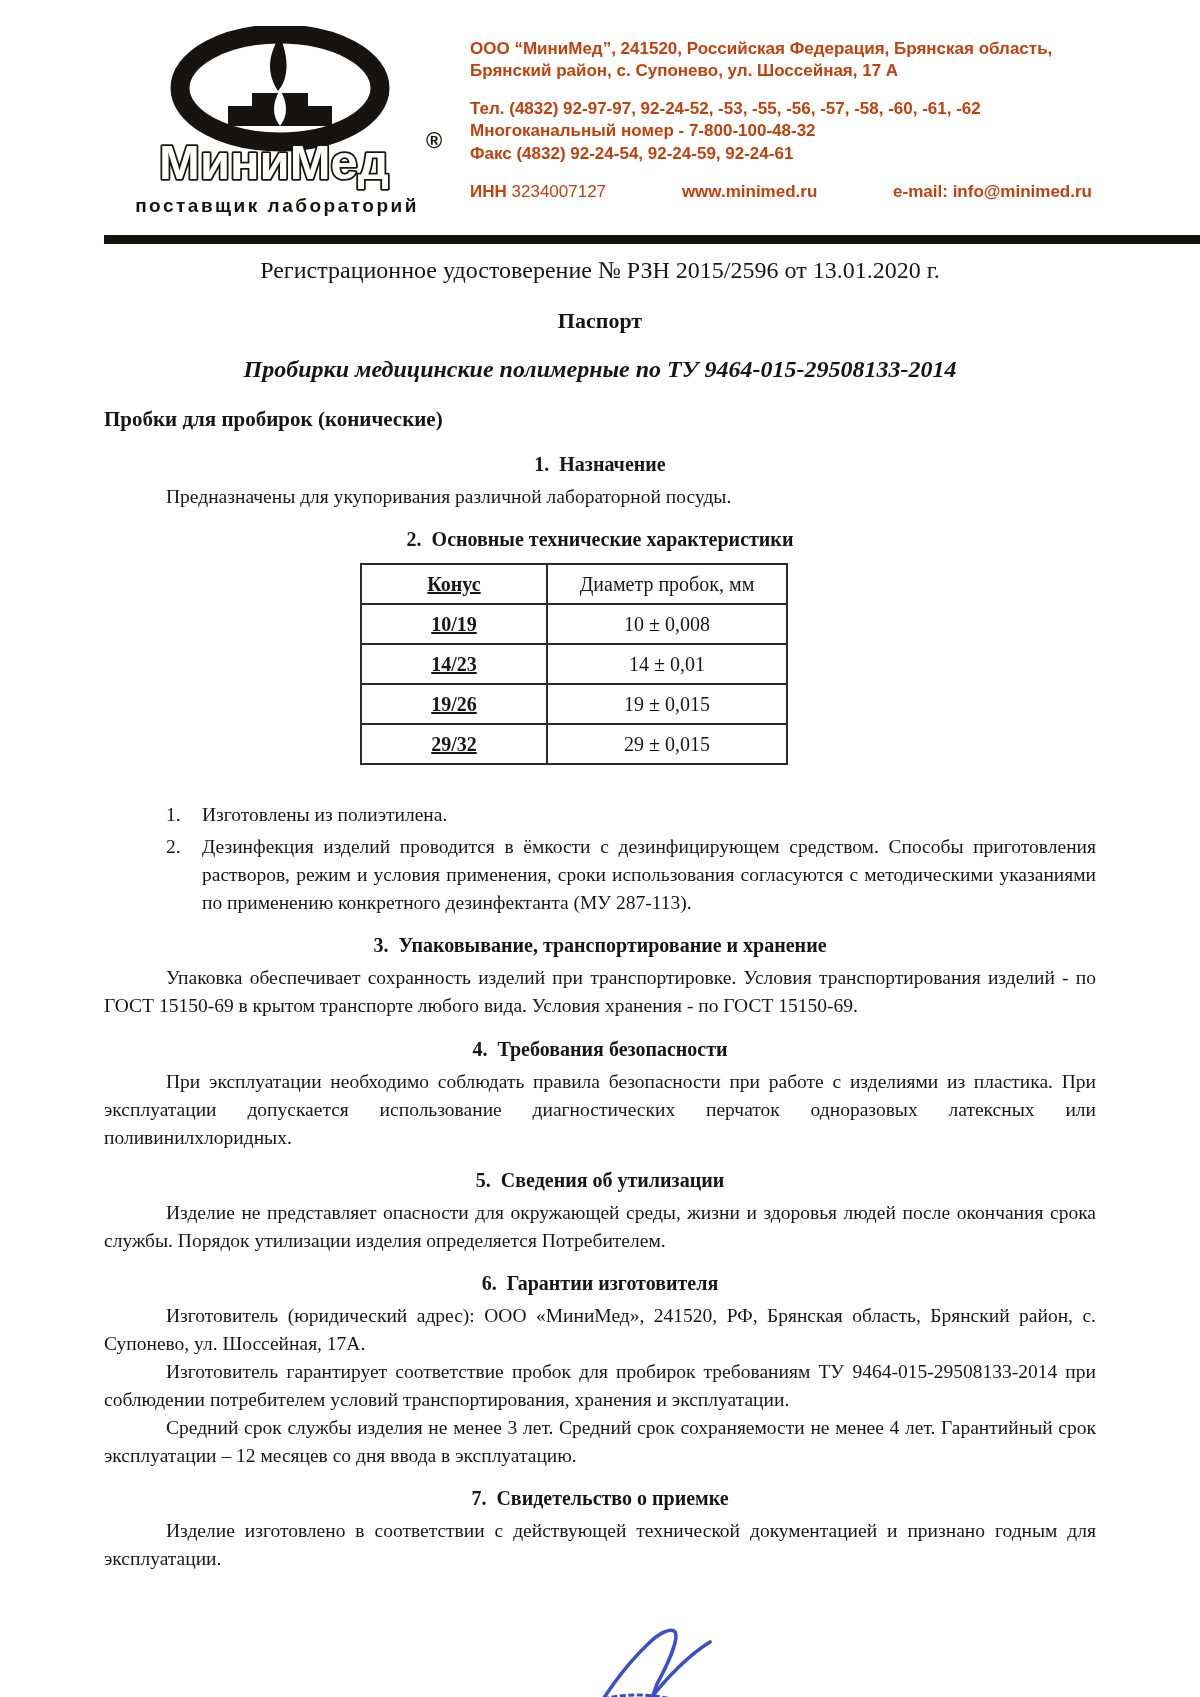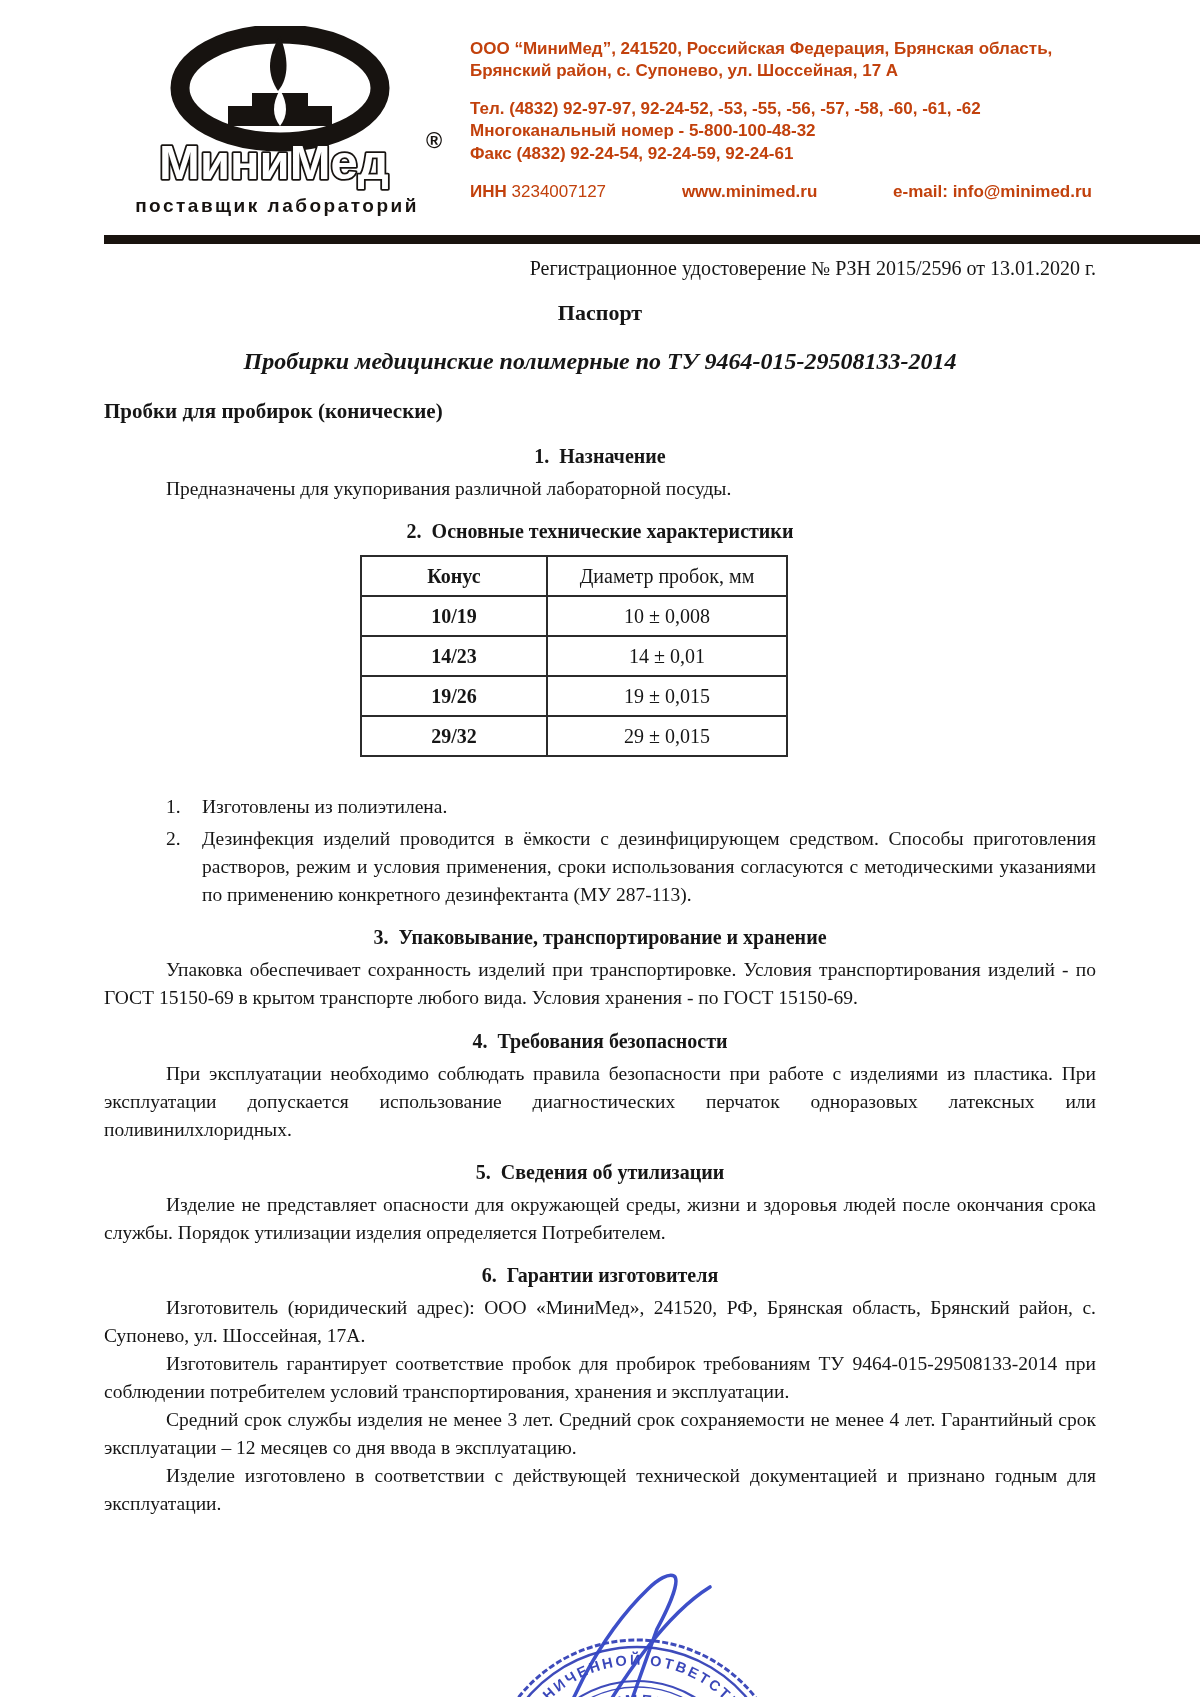--- a/index.html
+++ b/index.html
@@ -16,35 +16,35 @@
     font-family:"Liberation Sans",sans-serif;font-weight:bold;
     font-size:17px;line-height:1.32;color:#c2410c;
   }
   .contact .line{margin:0;}
   .addr-block{margin-bottom:15px;}
   .inn-row{display:flex;justify-content:space-between;margin-top:16px;padding-right:4px;}
   .inn-label{font-weight:bold;}
   .inn-value{font-weight:normal;}
   .divider{height:9px;background:#19130e;margin:8px -104px 0 0;}
   
-  .reg-line{text-align:right;font-size:20px;margin-top:13px;}
+  .reg-line{text-align:center;font-size:24px;margin-top:13px;}
   .doc-title{text-align:center;font-weight:bold;font-size:22px;margin-top:15px;}
   .doc-subtitle{text-align:center;font-weight:bold;font-style:italic;font-size:24px;margin-top:12px;}
   .product-title{text-align:left;font-weight:bold;font-size:21px;margin-top:15px;}
   .sec-h{text-align:center;font-weight:bold;font-size:20px;margin:17px 0 7px 0;white-space:pre-wrap;}
   .para{margin:0;text-align:justify;line-height:1.44;}
   .indent{text-indent:62px;}
   
   .spec-table{border-collapse:collapse;margin:12px 0 0 256px;font-size:20px;}
   .spec-table th,.spec-table td{
     border:2px solid #2b2b2b;text-align:center;vertical-align:middle;
     height:36px;padding:1px 8px;
   }
   .spec-table th{font-weight:bold;}
-  .spec-table .c1{width:168px;font-weight:bold;}
+  .spec-table .c1{width:168px;font-weight:bold;text-decoration:underline;}
   .spec-table .c2{width:222px;font-weight:normal;}
   
   .num-list{margin-top:36px;padding-left:62px;}
   .li{display:flex;line-height:1.44;}
   .li + .li{margin-top:4px;}
   .li .marker{flex:0 0 36px;}
   .li .txt{flex:1;text-align:justify;}
   
   .sig-row{position:relative;height:430px;margin-top:58px;}
   .stamp-wrap{position:absolute;left:338px;top:-26px;width:390px;height:440px;}
@@ -72,21 +72,21 @@
         <text x="173" y="186" text-anchor="middle" font-family="Liberation Sans, sans-serif" font-weight="bold" font-size="19" letter-spacing="2.5" fill="#171310">поставщик  лабораторий</text>
       </svg>
     </div>
 
     <div class="contact">
       <div class="addr-block">
         <p class="line">ООО “МиниМед”, 241520, Российская Федерация, Брянская область,</p>
         <p class="line">Брянский район, с. Супонево, ул. Шоссейная, 17 А</p>
       </div>
       <p class="line">Тел. (4832) 92-97-97, 92-24-52, -53, -55, -56, -57, -58, -60, -61, -62</p>
-      <p class="line">Многоканальный номер - 5-800-100-48-32</p>
+      <p class="line">Многоканальный номер - 7-800-100-48-32</p>
       <p class="line">Факс (4832) 92-24-54, 92-24-59, 92-24-61</p>
       <div class="inn-row">
         <span>
           <span class="inn-label">ИНН</span>
           <span class="inn-value">3234007127</span>
         </span>
         <span>www.minimed.ru</span>
         <span>e-mail: info@minimed.ru</span>
       </div>
     </div>
@@ -148,20 +148,21 @@
   <p class="para indent">При эксплуатации необходимо соблюдать правила безопасности при работе с изделиями из пластика. При эксплуатации допускается использование диагностических перчаток одноразовых латексных или поливинилхлоридных.</p>
 
   <p class="sec-h">5.  Сведения об утилизации</p>
   <p class="para indent">Изделие не представляет опасности для окружающей среды, жизни и здоровья людей после окончания срока службы.  Порядок утилизации изделия определяется Потребителем.</p>
 
   <p class="sec-h">6.  Гарантии изготовителя</p>
   <p class="para indent">Изготовитель (юридический адрес): ООО «МиниМед», 241520, РФ, Брянская область, Брянский район, с. Супонево, ул. Шоссейная, 17А.</p>
   <p class="para indent">Изготовитель гарантирует соответствие пробок для пробирок требованиям ТУ 9464-015-29508133-2014 при соблюдении потребителем условий транспортирования, хранения и эксплуатации.</p>
   <p class="para indent">Средний срок службы изделия не менее 3 лет. Средний срок сохраняемости не менее 4 лет. Гарантийный срок эксплуатации – 12 месяцев со дня ввода в эксплуатацию.</p>
 
+  <p class="sec-h">7.  Свидетельство о приемке</p>
   <p class="para indent">Изделие изготовлено в соответствии с действующей технической документацией и признано годным для эксплуатации.</p>
 
   <div class="sig-row">
 
     <div class="stamp-wrap">
       <svg width="390" height="440" viewBox="0 0 390 440">
         <g stroke="#2a38b4" fill="none" opacity="0.9" transform="rotate(-14 195 240)">
           <circle cx="195" cy="240" r="151" stroke-width="3" stroke-dasharray="6 2.5"></circle>
           <circle cx="195" cy="240" r="144" stroke-width="2.4"></circle>
           <circle cx="195" cy="240" r="110" stroke-width="2.2"></circle>

